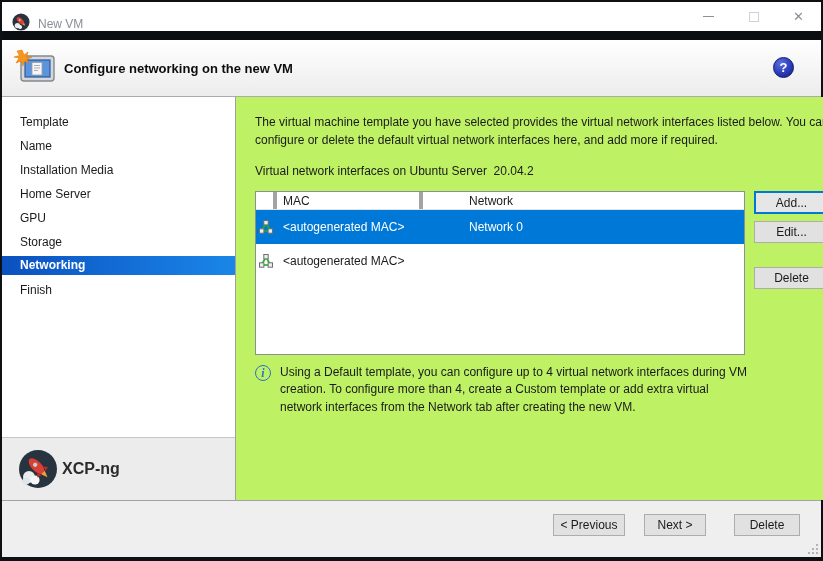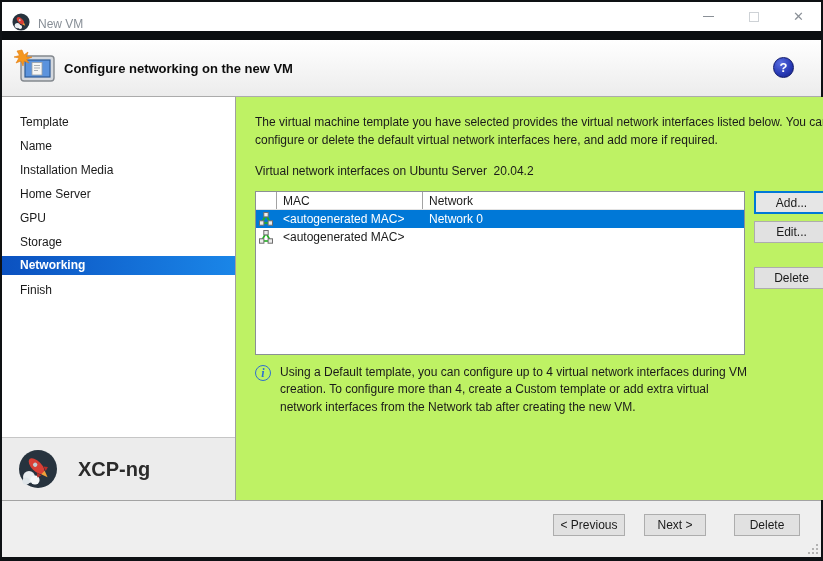--- a/index.html
+++ b/index.html
@@ -28,34 +28,34 @@
     border:1px solid #0d1668; color:#ffffff; font-weight:bold; font-size:13px; text-align:center; line-height:19px; }
 
   
   .body-row { flex:1 1 auto; display:flex; min-height:0; }
   .sidebar { width:234px; background:#ffffff; border-right:1px solid #a0a0a0; display:flex; flex-direction:column; flex:0 0 auto; }
   .nav { padding-top:13px; flex:1 1 auto; }
   .nav-item { height:24px; line-height:24px; padding-left:18px; color:#1a1a1a; }
   .nav-item.selected { background:linear-gradient(90deg,#0b51c0,#1a86e8); color:#ffffff; font-weight:bold; height:19px; line-height:19px; margin:2px 0 3px 0; }
   .brand { height:63px; background:#ececec; border-top:1px solid #c6c6c6; display:flex; align-items:center; flex:0 0 auto; }
   .brand-logo { width:40px; height:40px; margin-left:16px; flex:0 0 auto; }
-  .brand-name { font-size:20px; font-weight:bold; color:#2b2b2b; margin-left:20px; }
+  .brand-name { font-size:16px; font-weight:bold; color:#2b2b2b; margin-left:4px; }
 
   .content { flex:1 1 auto; background:#bef264; padding:16px 16px 0 19px; position:relative; }
   .intro { width:592px; line-height:1.5; }
   .table-label { margin-top:15px; white-space:pre-wrap; }
 
   .table-zone { display:flex; margin-top:13px; }
   .vif-table { width:490px; height:164px; background:#ffffff; border:1px solid #8a9094; display:flex; flex-direction:column; }
   .t-head { display:flex; height:18px; border-bottom:1px solid #e3e3e3; flex:0 0 auto; align-items:center; }
-  .t-head .c { border-right:1px solid #a3a3a3; height:100%; display:flex; align-items:center; padding-left:6px; }
+  .t-head .c { border-right:4px solid #a3a3a3; height:100%; display:flex; align-items:center; padding-left:6px; }
   .col-icon { width:21px; flex:0 0 auto; }
   .col-mac { width:146px; flex:0 0 auto; }
-  .col-net { flex:1 1 auto; border-right:none !important; }
-  .t-row { display:flex; height:18px; align-items:flex-start; flex:0 0 auto; }
+  .col-net { flex:1 1 auto; border-right:none !important;margin-left:40px; }
+  .t-row { display:flex; height:34px; align-items:flex-start; flex:0 0 auto; }
   .t-row .c { height:100%; display:flex; align-items:center; padding-left:6px; }
   .t-row .col-icon { padding-left:3px; }
   .t-row.selected { background:#0078d7; color:#ffffff; }
 
   .side-btns { margin-left:9px; display:flex; flex-direction:column; }
   .btn { width:75px; height:22px; background:#e1e1e1; border:1px solid #adadad; font-family:inherit; font-size:12px; color:#1a1a1a; text-align:center; }
   .btn.focused { border:2px solid #0078d7; background:#e5f1fb00; background:#e6e6e6; height:23px; }
   .side-btns .btn { margin-bottom:7px; }
   .side-btns .btn:last-child { margin-top:17px; }
 

